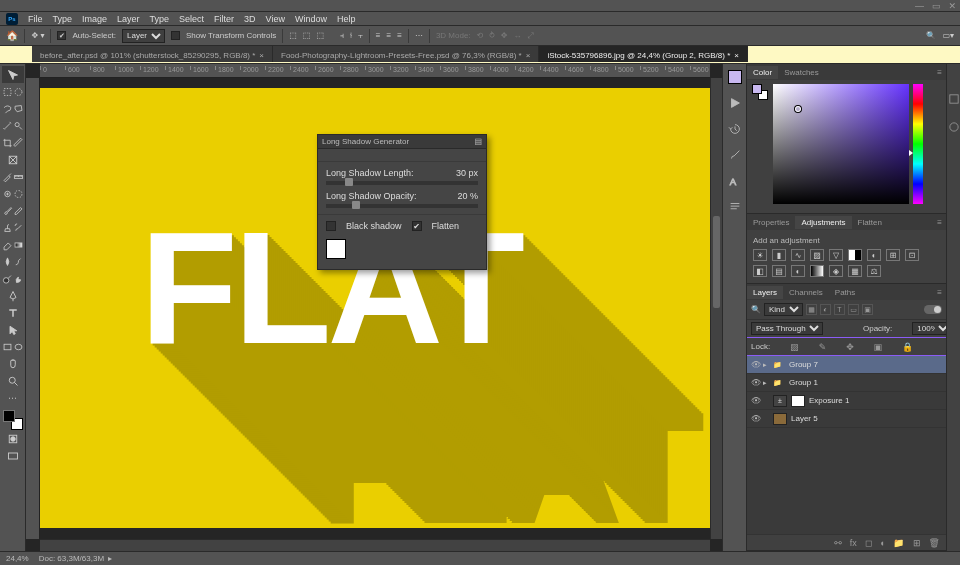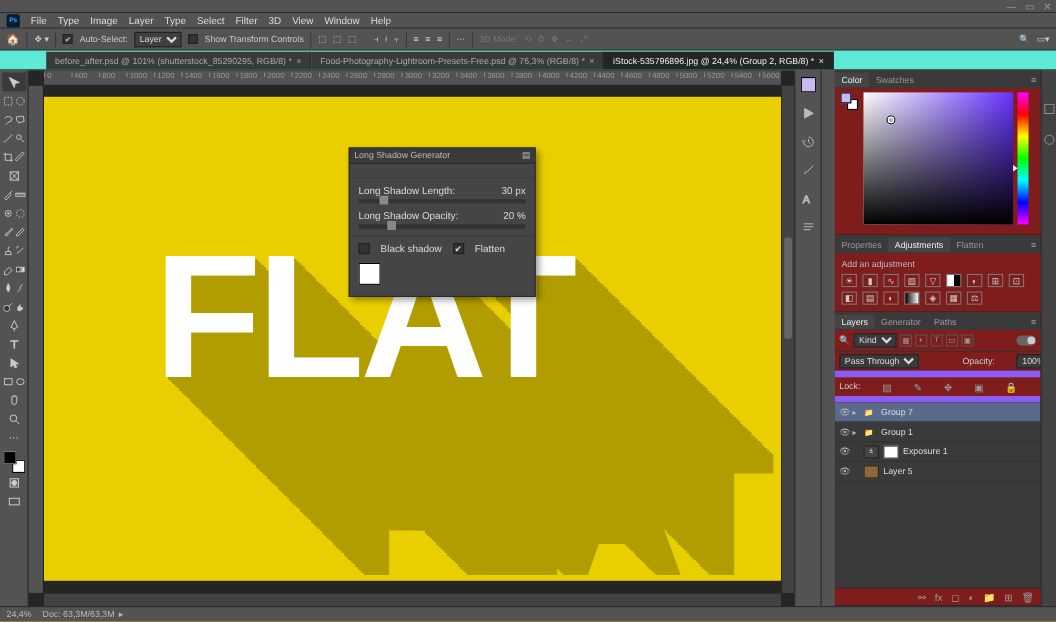--- a/index.html
+++ b/index.html
@@ -7,21 +7,21 @@
 .title-bar { height: 12px; background: #535353; display: flex; align-items: center; justify-content: space-between; padding: 0 4px; border-bottom: 1px solid #2a2a2a;}
 .title-bar .left { display: flex; align-items: center; gap: 6px; }
 .ps-logo { width: 10px; height: 10px; background: #001e36; border-radius: 2px; color: #31a8ff; font-size: 6px; font-weight: bold; display: flex; align-items: center; justify-content: center; }
 .win-controls { display: flex; gap: 8px; font-size: 9px; color: #999; }
 .menu-bar { height: 14px; background: #535353; display: flex; align-items: center; gap: 10px; padding: 0 6px; font-size: 9px; color: #ddd; border-bottom: 1px solid #2a2a2a;}
 .menu-bar .ps-logo { width: 12px; height: 12px; }
 .options-bar { height: 20px; background: #535353; border-bottom: 1px solid #2a2a2a; display: flex; align-items: center; gap: 6px; padding: 0 6px; font-size: 8px; color: #ccc; }
 .options-bar .chk { width: 9px; height: 9px; background: #333; border: 1px solid #222; display: inline-flex; align-items: center; justify-content: center; font-size: 7px; }
 .options-bar select { background: #3f3f3f; color: #ddd; border: 1px solid #222; font-size: 8px; height: 14px; }
 .options-bar .sep { width:1px; height:14px; background:#3a3a3a; }
-.tab-bar { height: 18px; background: #5eead4; display: flex; align-items: center; padding-left: 42px; border-bottom: 1px solid #2a2a2a; }
+.tab-bar { height: 18px; background: #fef9c3; display: flex; align-items: flex-start; padding-left: 32px; border-bottom: 1px solid #2a2a2a; }
 .tab { height: 16px; padding: 2px 8px 0 8px; font-size: 8px; color: #aaa; display: flex; align-items: center; gap: 4px; background: #3a3a3a; border-right: 1px solid #2a2a2a;}
 .tab.active { background: #252525; color: #eee; }
 .tab .clo { cursor: pointer; font-size:8px;}
 .main { display: flex; height: calc(565px - 12px - 14px - 20px - 18px - 14px); }
 .toolbox { width: 26px; background: #535353; border-right: 1px solid #2a2a2a; display: flex; flex-direction: column; align-items: center; padding-top: 2px; gap: 0; }
 .tool { width: 22px; height: 17px; display: flex; align-items: center; justify-content: center; color: #ccc; cursor: pointer; position: relative;}
 .tool.sel { background: #3a3a3a; }
 .tool svg { width: 12px; height: 12px; stroke: #ccc; fill: none; stroke-width: 1.2; }
 .tool.duo { width:22px; display:flex; }
 .tool.duo .half{ width:11px; display:flex; align-items:center; justify-content:center;}
@@ -51,21 +51,21 @@
 .plugin .checks { display:flex; gap:10px; align-items:center; margin:4px 0 8px;}
 .plugin .gen-row { display:flex; gap:6px; align-items:stretch;}
 .plugin .swatch { width:20px; height:20px; background:#fff; border:1px solid #000;}
 .plugin .gen-btn { flex:1; background:#555; border:1px solid #333; color:#eee; font-size:9px; height:22px; cursor:pointer;}
 
 .right-rail { width: 24px; background: #535353; border-left: 1px solid #2a2a2a; display:flex; flex-direction:column; align-items:center; gap:12px; padding-top:6px; }
 .right-rail .ricon { width:14px; height:14px; display:flex; align-items:center; justify-content:center; color:#bbb;}
 .right-rail .ricon svg{ width:14px; height:14px; stroke:#bbb; fill:none;}
 
 .panels { width: 200px; background: #535353; border-left: 1px solid #2a2a2a; display:flex; flex-direction:column; }
-.panel { border-bottom: 1px solid #2a2a2a; background:#7f1d1d;margin-left:12px;}
+.panel { border-bottom: 1px solid #2a2a2a; background:#404040;}
 .panel-header { height: 16px; background: #3a3a3a; display:flex; align-items:center; font-size:8px; color:#999;}
 .panel-header .ptab { padding: 2px 6px; cursor:pointer;}
 .panel-header .ptab.active { background:#454545; color:#eee;}
 .panel-header .menu { margin-left:auto; padding:0 4px; cursor:pointer;}
 .color-panel { height: 150px; }
 .color-body { display:flex; padding: 4px; gap:4px; }
 .color-left { width: 18px; display:flex; flex-direction:column; align-items:center; gap:2px;}
 .color-swatches { position:relative; width:16px; height:16px;}
 .color-swatches .b{position:absolute; right:0; bottom:0; width:10px; height:10px; background:#fff; border:1px solid #000;}
 .color-swatches .f{position:absolute; left:0; top:0; width:10px; height:10px; background:#c8b8f0; border:1px solid #000;}
@@ -77,21 +77,21 @@
 .adjust-panel .adj-body { padding: 6px; font-size:8px; color:#bbb;}
 .adj-icons { display:flex; flex-wrap:wrap; gap:5px; margin-top:4px;}
 .adj-icons .ai { width:14px; height:12px; border:1px solid #777; display:flex; align-items:center; justify-content:center; font-size:8px; color:#ccc; cursor:pointer;}
 .adj-icons .ai.bw { background: linear-gradient(to right, #fff 50%, #000 50%);}
 .adj-icons .ai.grad { background: linear-gradient(to right,#000,#fff);}
 
 .layers-panel { flex:1; display:flex; flex-direction:column;}
 .layers-filter { padding:3px 4px; display:flex; align-items:center; gap:3px; font-size:8px; border-bottom:1px solid #333;}
 .layers-filter select, .layers-opts select, .layers-opts input { background:#3a3a3a; color:#ddd; border:1px solid #222; font-size:8px; height:13px;}
 .layers-filter .ficon { width:11px; height:11px; border:1px solid #555; display:flex; align-items:center; justify-content:center; font-size:7px; color:#999;}
-.layers-opts { padding:2px 4px; display:flex; align-items:center; gap:20px; font-size:8px; border-bottom:6px solid #8b5cf6;}
+.layers-opts { padding:2px 4px; display:flex; align-items:center; gap:20px; font-size:8px; border-bottom:1px solid #8b5cf6;}
 .layers-opts.row2 .lico { width:11px; height:11px; display:inline-flex; align-items:center; justify-content:center; color:#999; font-size:9px;}
 .layer-list { flex:1; overflow:auto; background:#3a3a3a;}
 .layer { display:flex; align-items:center; height:18px; font-size:8px; color:#ddd; border-bottom:1px solid #333; padding-left:2px;}
 .layer.selected { background:#5a6a8a;}
 .layer .eye { width:14px; text-align:center; color:#bbb;}
 .layer .indent { width:10px;}
 .layer .thumb { width:14px; height:12px; background:#666; border:1px solid #222; margin-right:4px; display:flex; align-items:center; justify-content:center; font-size:7px;}
 .layer .thumb.folder { background:none; border:none; color:#ccc;}
 .layer .mask { width:14px; height:12px; background:#fff; border:1px solid #222; margin-right:4px;}
 .layer .twisty{ width:8px; color:#bbb; font-size:7px;}
@@ -641,21 +641,21 @@
           <div class="ai">◈</div>
           <div class="ai">▦</div>
           <div class="ai">⚖</div>
         </div>
       </div>
     </div>
 
     <div class="panel layers-panel">
       <div class="panel-header">
         <span class="ptab active">Layers</span>
-        <span class="ptab">Generator</span>
+        <span class="ptab">Channels</span>
         <span class="ptab">Paths</span>
         <span class="menu">≡</span>
       </div>
       <div class="layers-filter">
         <span>🔍</span>
         <select><option>Kind</option></select>
         <div class="ficon">▦</div>
         <div class="ficon">◐</div>
         <div class="ficon">T</div>
         <div class="ficon">▭</div>

